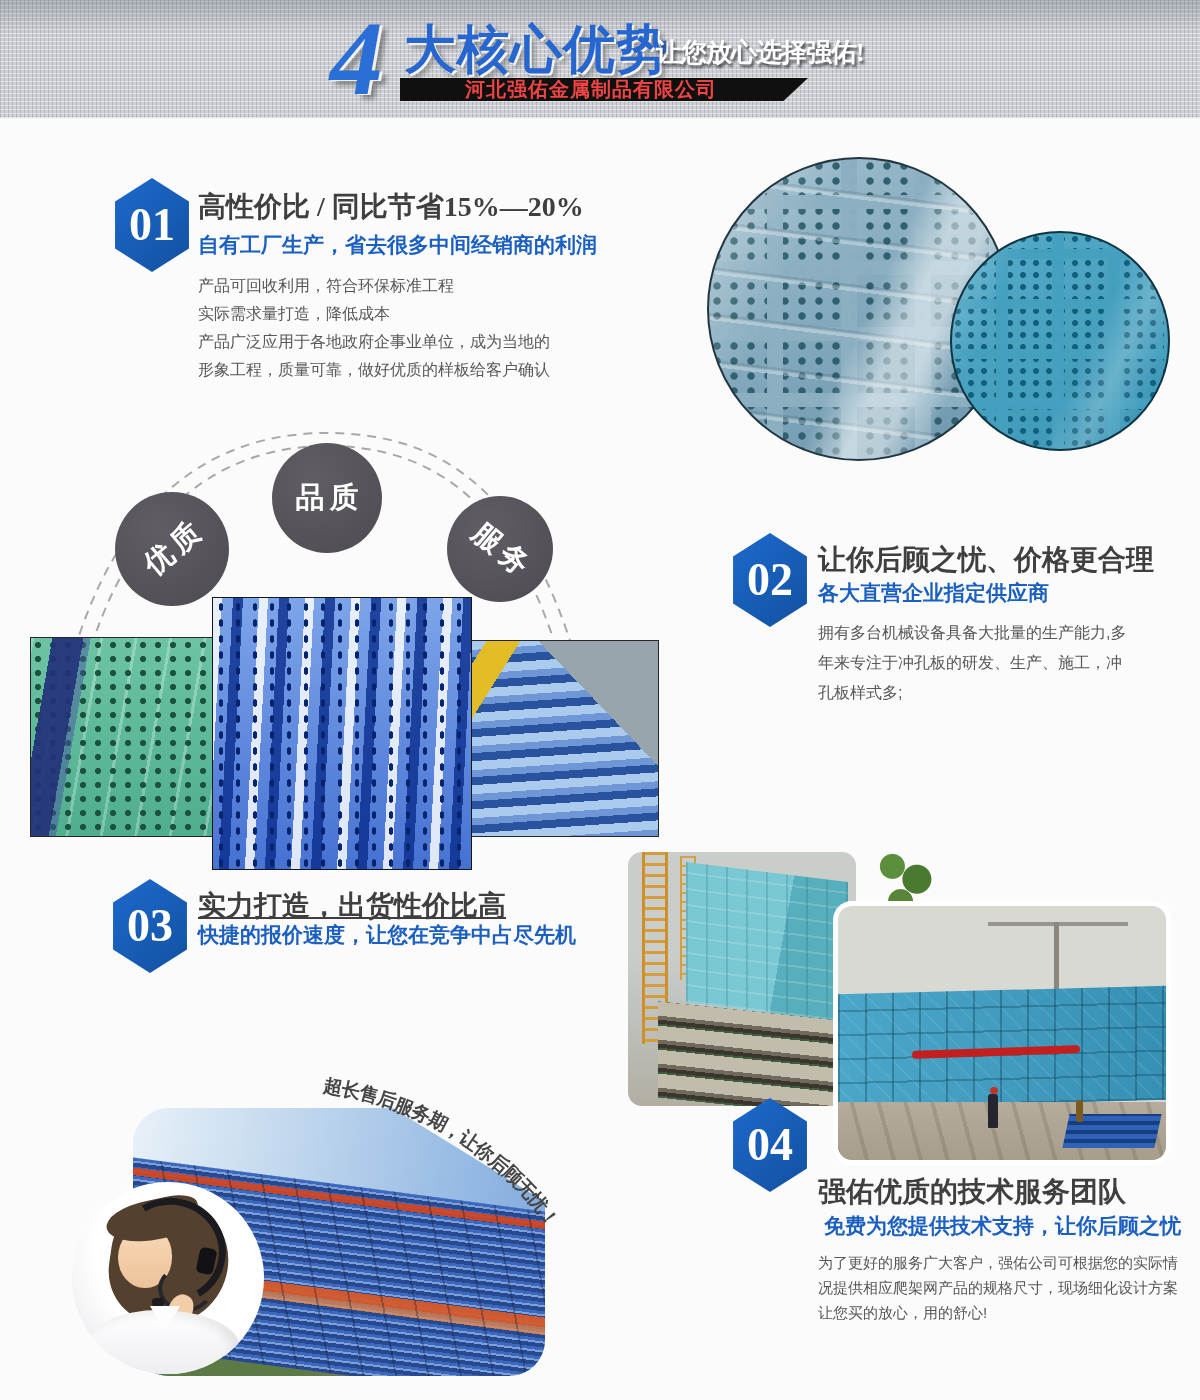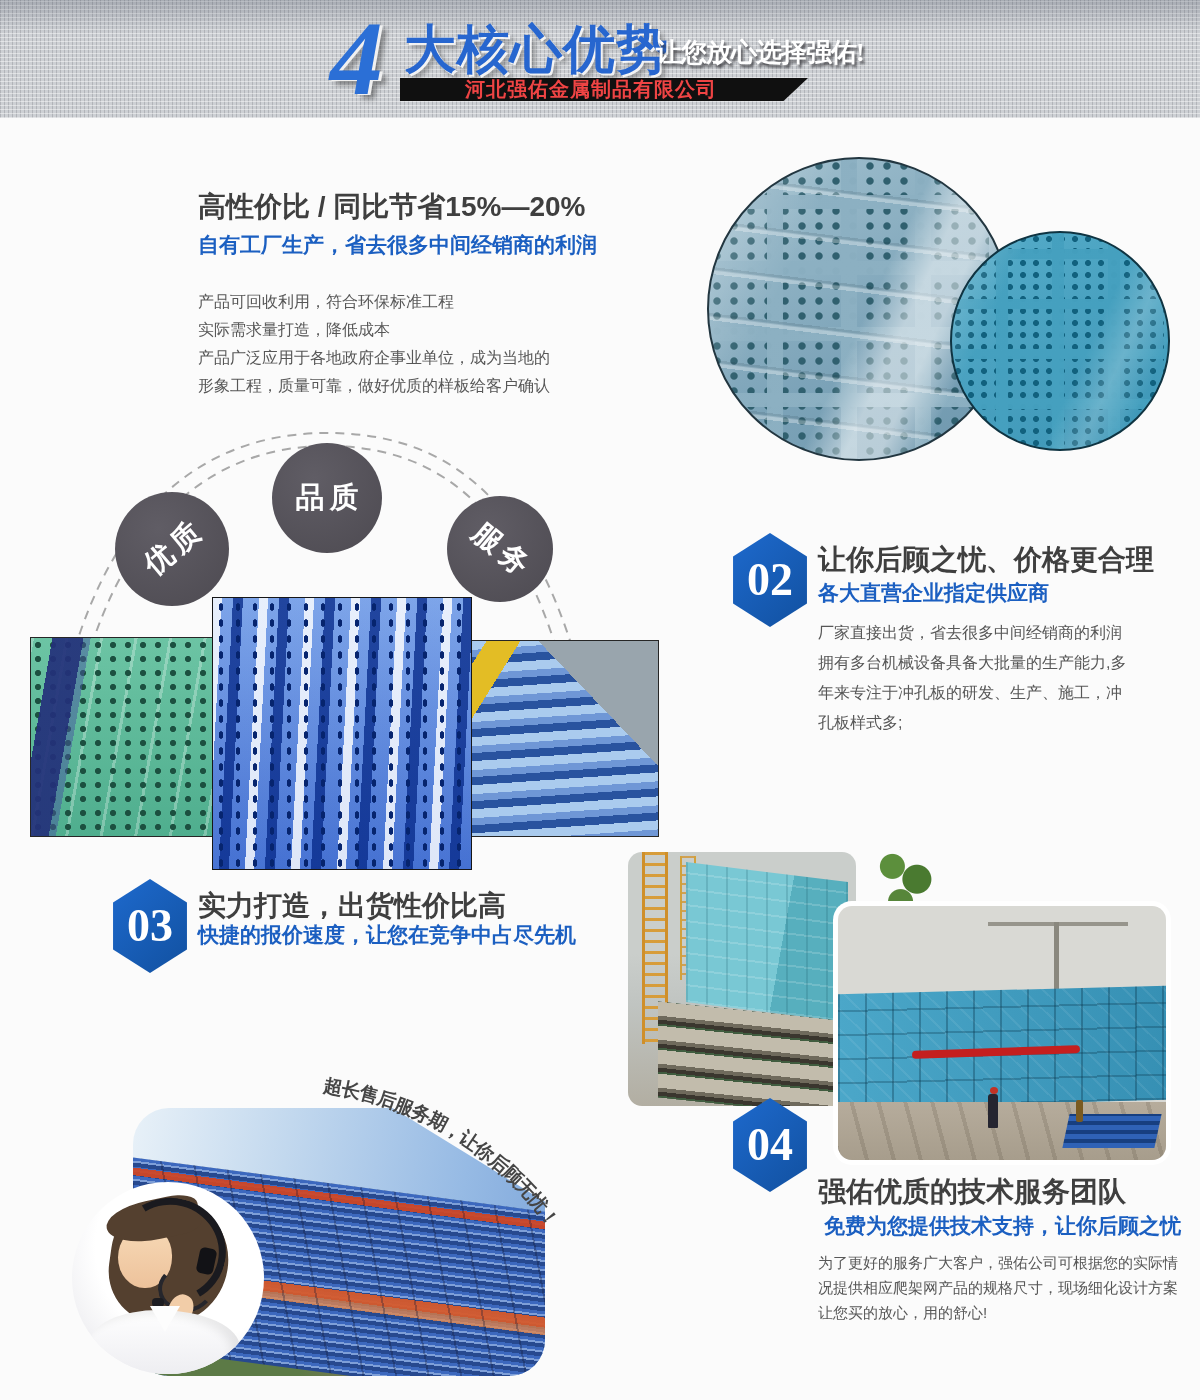--- a/index.html
+++ b/index.html
@@ -20,30 +20,30 @@
     letter-spacing:-1px;text-shadow:2px 3px 3px rgba(55,55,60,.9);z-index:2;}
   .companybar{position:absolute;left:400px;top:78px;width:408px;height:23px;background:#101010;
     clip-path:polygon(0 0,100% 0,94% 100%,0 100%);display:flex;align-items:center;justify-content:center;z-index:2;}
   .companybar span{font-weight:bold;font-size:20px;color:#ef4444;letter-spacing:1px;padding-right:26px;}
 
   
   .hex{position:absolute;width:84px;height:94px;background:linear-gradient(135deg,#1e6ace,#11509f);
     clip-path:polygon(50% 0%,94% 25%,94% 75%,50% 100%,6% 75%,6% 25%);
     display:flex;align-items:center;justify-content:center;z-index:4;}
   .hex span{font:bold 46px/1 "Liberation Serif",serif;color:#fff;}
-  .sec-title{position:absolute;font-size:28px;font-weight:bold;color:#3f3f3f;white-space:nowrap;z-index:4;}
+  .sec-title{position:absolute;font-size:28px;font-weight:bold;color:#3f3f3f;white-space:nowrap;z-index:4;font-family:Liberation Serif, serif;}
   .serif-title{font-family:"Liberation Serif",serif;}
   .sec-sub{position:absolute;font-family:"Liberation Serif",serif;font-size:21px;font-weight:bold;
     color:#1b5fc1;white-space:nowrap;z-index:4;}
   .sec-body{position:absolute;font-size:16px;color:#575757;white-space:nowrap;z-index:4;}
   #s1-hex{left:110px;top:178px;} #s1-title{left:198px;top:188px;} #s1-sub{left:198px;top:231px;}
-  #s1-body{left:198px;top:272px;line-height:28px;margin-top:16px;}
+  #s1-body{left:198px;top:272px;line-height:28px;}
   #s2-hex{left:728px;top:533px;} #s2-title{left:818px;top:541px;} #s2-sub{left:818px;top:579px;}
   #s2-body{left:818px;top:618px;line-height:30px;}
-  #s3-hex{left:108px;top:879px;} #s3-title{left:198px;top:887px;} #s3-sub{left:198px;top:921px;}
+  #s3-hex{left:108px;top:879px;} #s3-title{left:198px;top:887px;text-decoration:underline;} #s3-sub{left:198px;top:921px;}
   #s3-body{left:198px;top:960px;line-height:27px;}
   #s4-hex{left:728px;top:1098px;} #s4-title{left:818px;top:1173px;} #s4-sub{left:824px;top:1212px;}
   #s4-body{left:818px;top:1250px;line-height:25px;font-size:15px;}
 
   
   .panelcirc{position:absolute;border-radius:50%;}
   #circ-big{left:707px;top:157px;width:300px;height:300px;border:2px solid #223640;z-index:1;
     background-image:
       linear-gradient(115deg,rgba(255,255,255,.2) 0 12%,rgba(255,255,255,0) 30% 52%,rgba(255,255,255,.5) 62% 70%,rgba(255,255,255,0) 80%),
       repeating-linear-gradient(7deg,rgba(255,255,255,.3) 0 3px,rgba(20,40,50,.12) 5px 7px,transparent 7px 46px),
@@ -208,36 +208,38 @@
     <span>服务</span>
   </div>
 
   <div class="panelcirc" id="circ-big"></div>
   <div class="panelcirc" id="circ-small"></div>
 
   <div class="panelimg" id="panel-green"></div>
   <div class="panelimg" id="panel-blue"></div>
   <div class="panelimg" id="panel-wave"></div>
 
+  <div class="hex" id="s1-hex">
+    <span>01</span>
+  </div>
   <div class="sec-title" id="s1-title">高性价比 / 同比节省15%—20%</div>
   <div class="sec-sub" id="s1-sub">自有工厂生产，省去很多中间经销商的利润</div>
   <div class="sec-body" id="s1-body">
     <div>产品可回收利用，符合环保标准工程</div>
     <div>实际需求量打造，降低成本</div>
     <div>产品广泛应用于各地政府企事业单位，成为当地的</div>
     <div>形象工程，质量可靠，做好优质的样板给客户确认</div>
   </div>
 
   <div class="hex" id="s2-hex">
     <span>02</span>
   </div>
   <div class="sec-title serif-title" id="s2-title">让你后顾之忧、价格更合理</div>
   <div class="sec-sub" id="s2-sub">各大直营企业指定供应商</div>
   <div class="sec-body" id="s2-body">
-    <div>厂家直接出货，省去很多中间经销商的利润</div>
     <div>拥有多台机械设备具备大批量的生产能力,多</div>
     <div>年来专注于冲孔板的研发、生产、施工，冲</div>
     <div>孔板样式多;</div>
   </div>
 
   <div class="hex" id="s3-hex">
     <span>03</span>
   </div>
   <div class="sec-title serif-title" id="s3-title">实力打造，出货性价比高</div>
   <div class="sec-sub" id="s3-sub">快捷的报价速度，让您在竞争中占尽先机</div>

